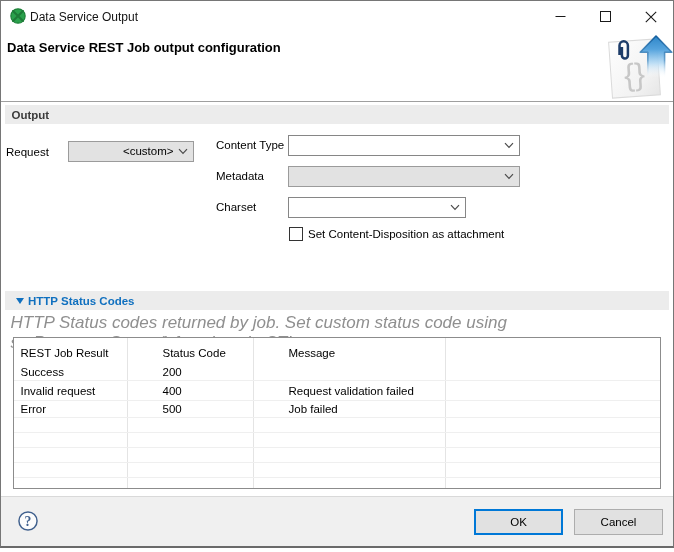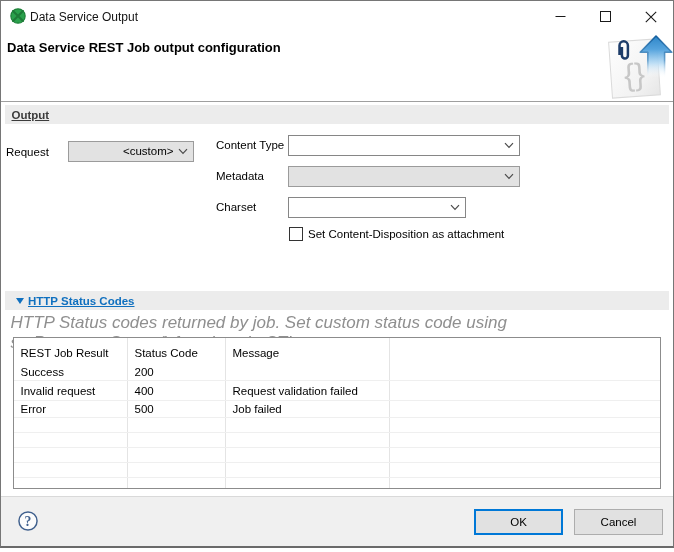--- a/index.html
+++ b/index.html
@@ -47,21 +47,21 @@
     background: #9f9f9f;
   }
   
   .section-bar {
     position: absolute; left: 4px; right: 4px; height: 19px;
     background: #ececec;
     display: flex; align-items: center;
   }
   .section-bar.output { top: 104px; }
   .section-bar.http   { top: 290px; }
-  .section-bar .bar-label { font-weight: bold; font-size: 11.5px; color: #3c3c3c; padding-left: 6.5px; text-decoration: underline; }
+  .section-bar .bar-label { font-weight: bold; font-size: 11.5px; color: #3c3c3c; padding-left: 6.5px; }
   .section-bar.http .bar-label { color: #1070bf; padding-left: 4px; }
   .tri {
     width: 0; height: 0; margin-left: 11px;
     border-left: 4.5px solid transparent;
     border-right: 4.5px solid transparent;
     border-top: 6px solid #1070bf;
   }
   
   .flabel { position: absolute; height: 21px; line-height: 21px; font-size: 11.5px; color: #000; }
   .combo {
@@ -93,21 +93,21 @@
     position: absolute; left: 9.5px; top: 312px; right: 8px;
     font-size: 17px; color: #8f8f8f; font-style: italic;
   }
   
   .table {
     position: absolute; left: 12px; top: 336px; width: 648px; height: 152px;
     border: 1px solid #8c8c8c;
     background: #fff;
     overflow: hidden;
   }
-  .trow { display: flex; width: 100%; }
+  .trow { display: flex; width: 100%; gap: 28px; }
   .trow .c {
     height: 100%;
     padding-left: 6.5px;
     display: flex; align-items: center;
     font-size: 11.5px; color: #000;
     border-right: 1px solid #e4e4e4;
     overflow: hidden; white-space: nowrap;
   }
   .trow .c0 { width: 114px; }
   .trow .c1 { width: 98px; }

